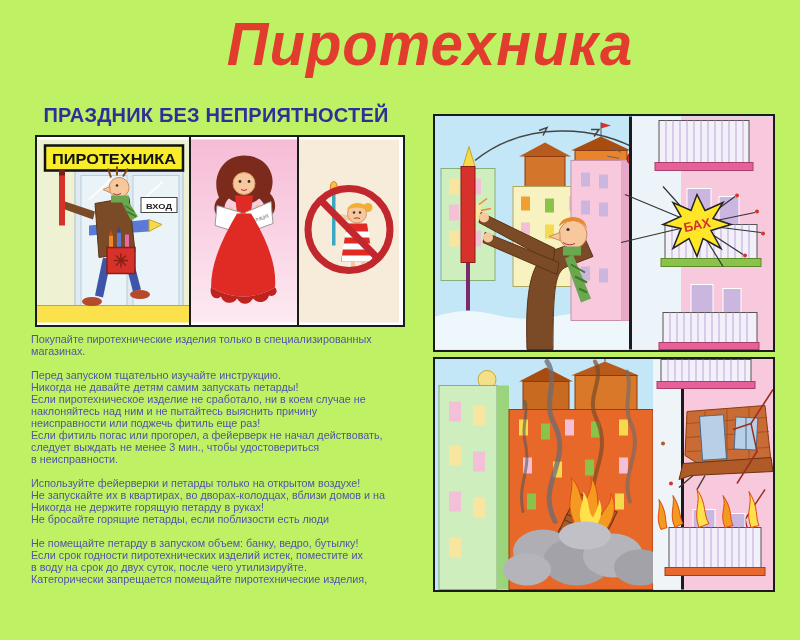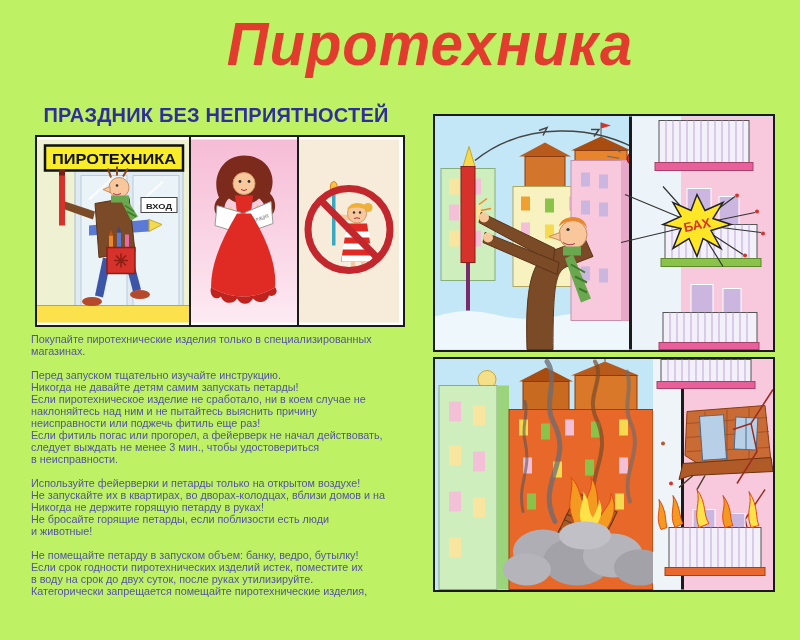--- a/index.html
+++ b/index.html
@@ -160,26 +160,25 @@
         <div>неисправности или поджечь фитиль еще раз!</div>
         <div>Если фитиль погас или прогорел, а фейерверк не начал действовать,</div>
         <div>следует выждать не менее 3 мин., чтобы удостовериться</div>
         <div>в неисправности.</div>
       </div>
     <div class="para">
         <div>Используйте фейерверки и петарды только на открытом воздухе!</div>
         <div>Не запускайте их в квартирах, во дворах-колодцах, вблизи домов и на</div>
         <div>Никогда не держите горящую петарду в руках!</div>
         <div>Не бросайте горящие петарды, если поблизости есть люди</div>
-        <div>и животные!</div>
       </div>
     <div class="para">
         <div>Не помещайте петарду в запуском объем: банку, ведро, бутылку!</div>
         <div>Если срок годности пиротехнических изделий истек, поместите их</div>
-        <div>в воду на срок до двух суток, после руках утилизируйте.</div>
+        <div>в воду на срок до двух суток, после чего утилизируйте.</div>
         <div>Категорически запрещается помещайте пиротехнические изделия,</div>
       </div>
   </div>
 
   <div class="rpanel pa">
     <svg viewBox="0 0 338 233">
       <rect width="196" height="233" fill="#c3e7f6"></rect>
       <path d="M0,200 Q30,190 60,198 T120,200 T196,194 L196,233 L0,233 Z" fill="#eef7fb"></path>
       <rect x="6" y="52" width="54" height="112" fill="#cfeebd" stroke="#86b07a"></rect>
       <rect x="14" y="62" width="10" height="16" fill="#f8e6a0"></rect>

